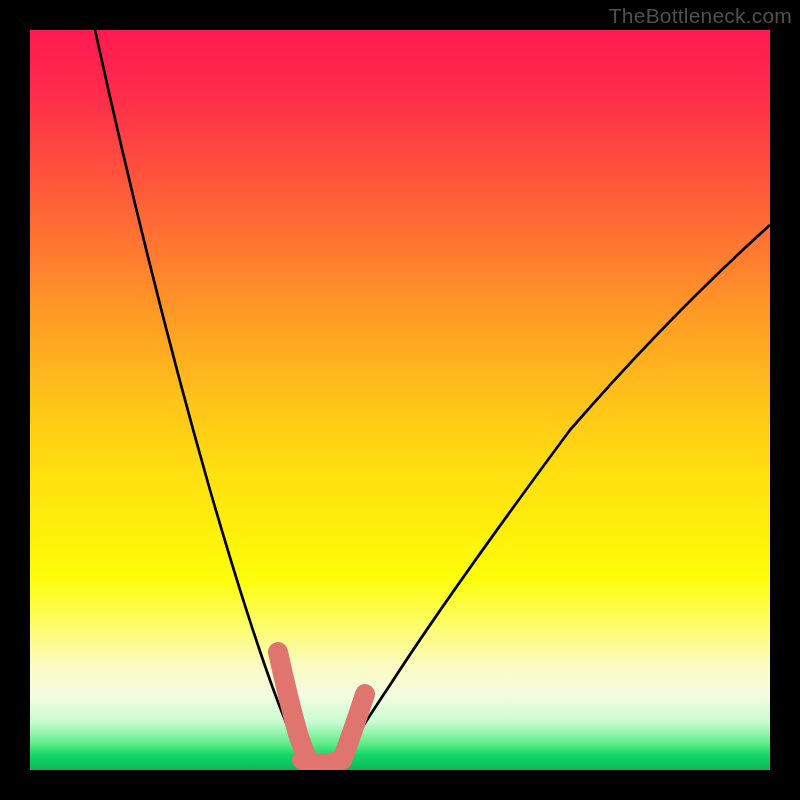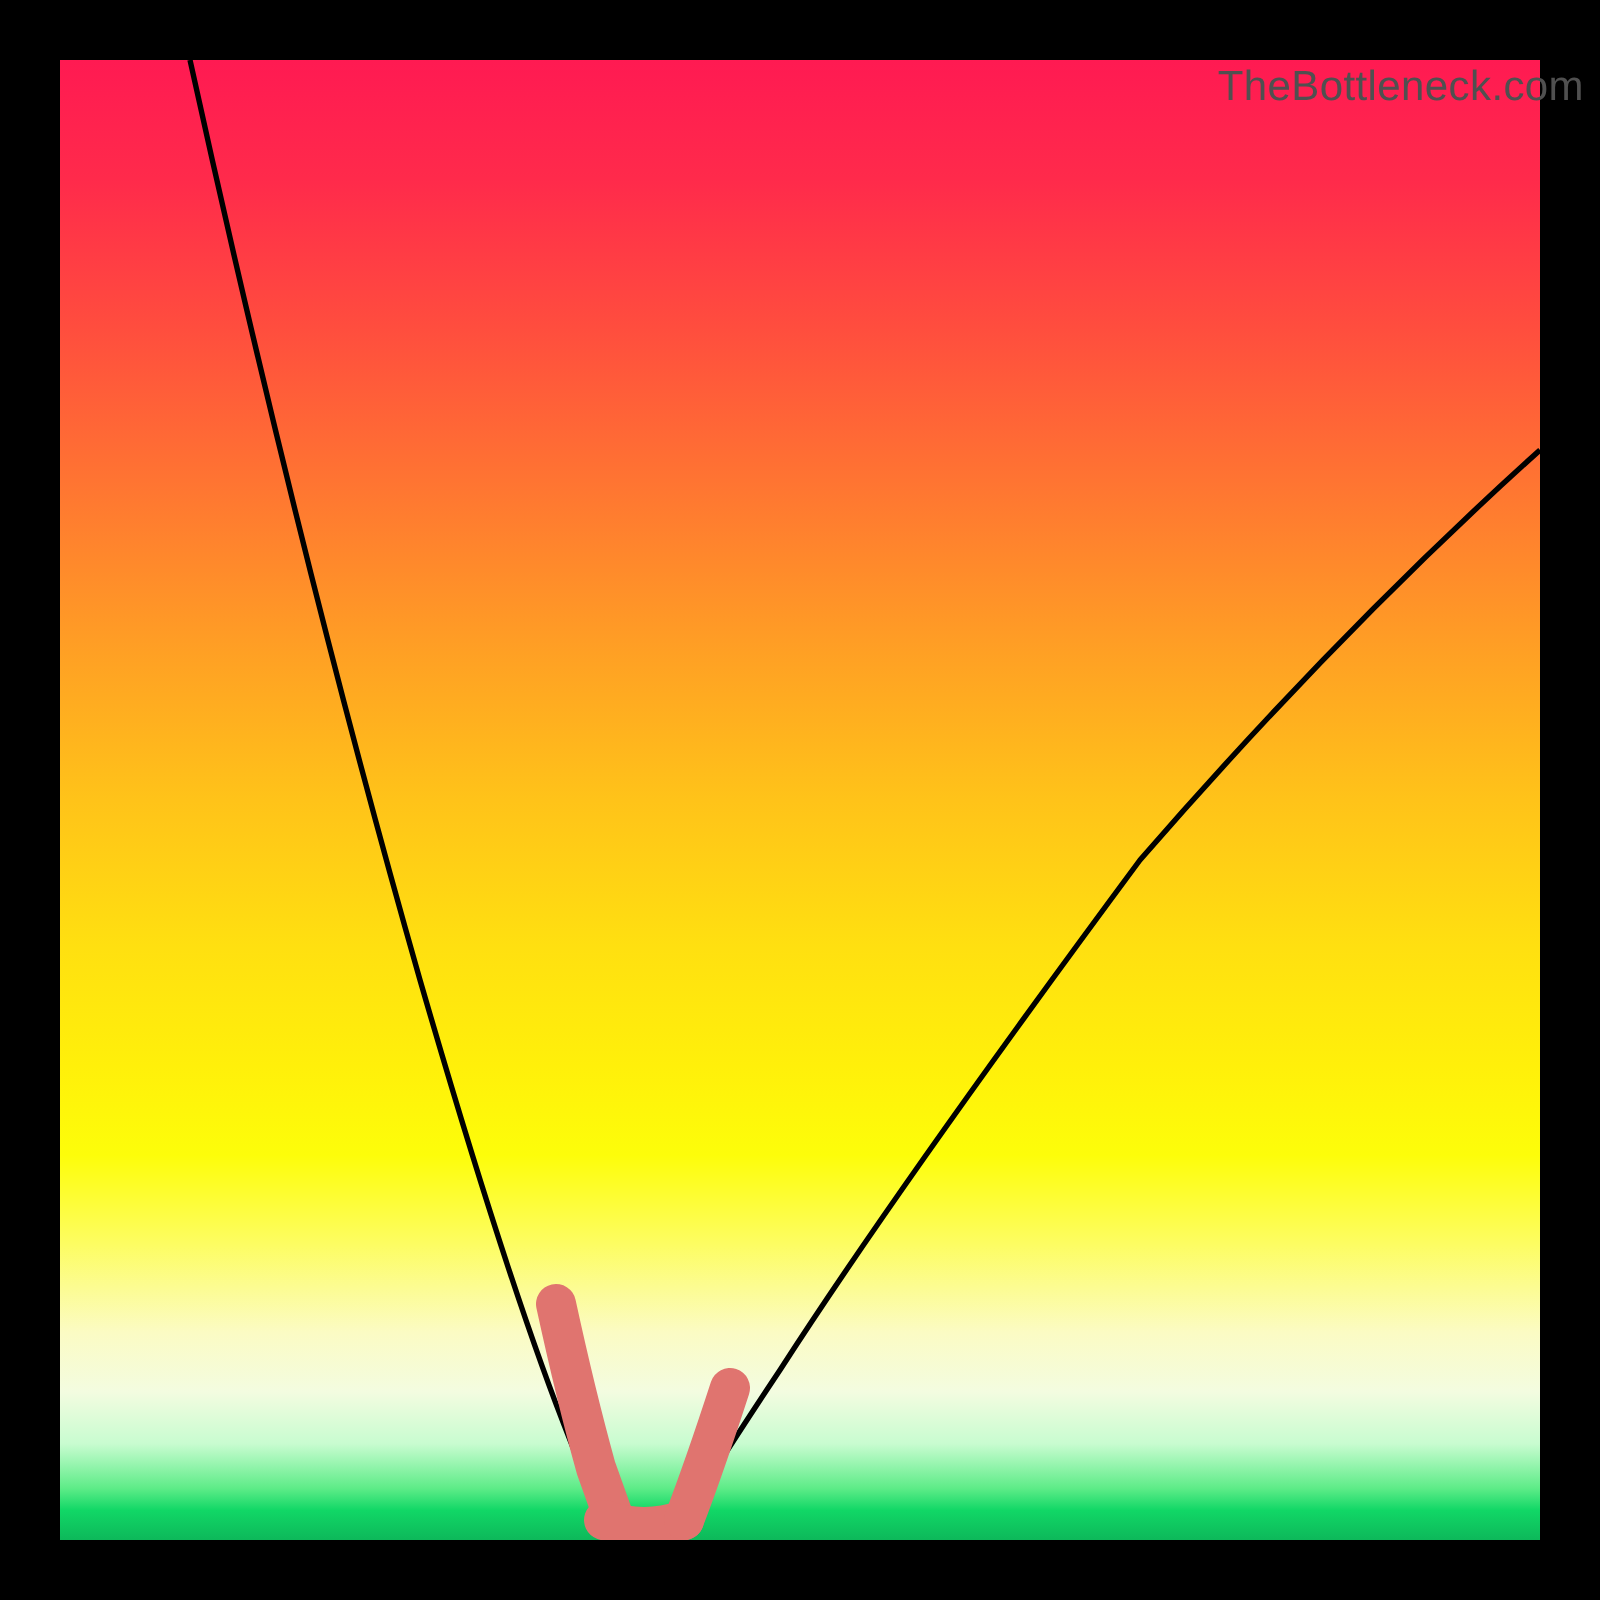--- a/index.html
+++ b/index.html
@@ -53,21 +53,20 @@
     height: 740px;
   }
   .watermark {
     position: absolute;
     top: 4px;
     right: 8px;
     color: #505050;
     font-size: 21px;
     letter-spacing: 0.2px;
     font-weight: 500;
-    margin-top: 28px;
   }
 </style>
 </head>
 <body>
 
 <div class="frame">
   <div class="plot">
     <svg class="curve" viewBox="0 0 740 740">
       <path d="M 65 0
                Q 120 250 180 460

